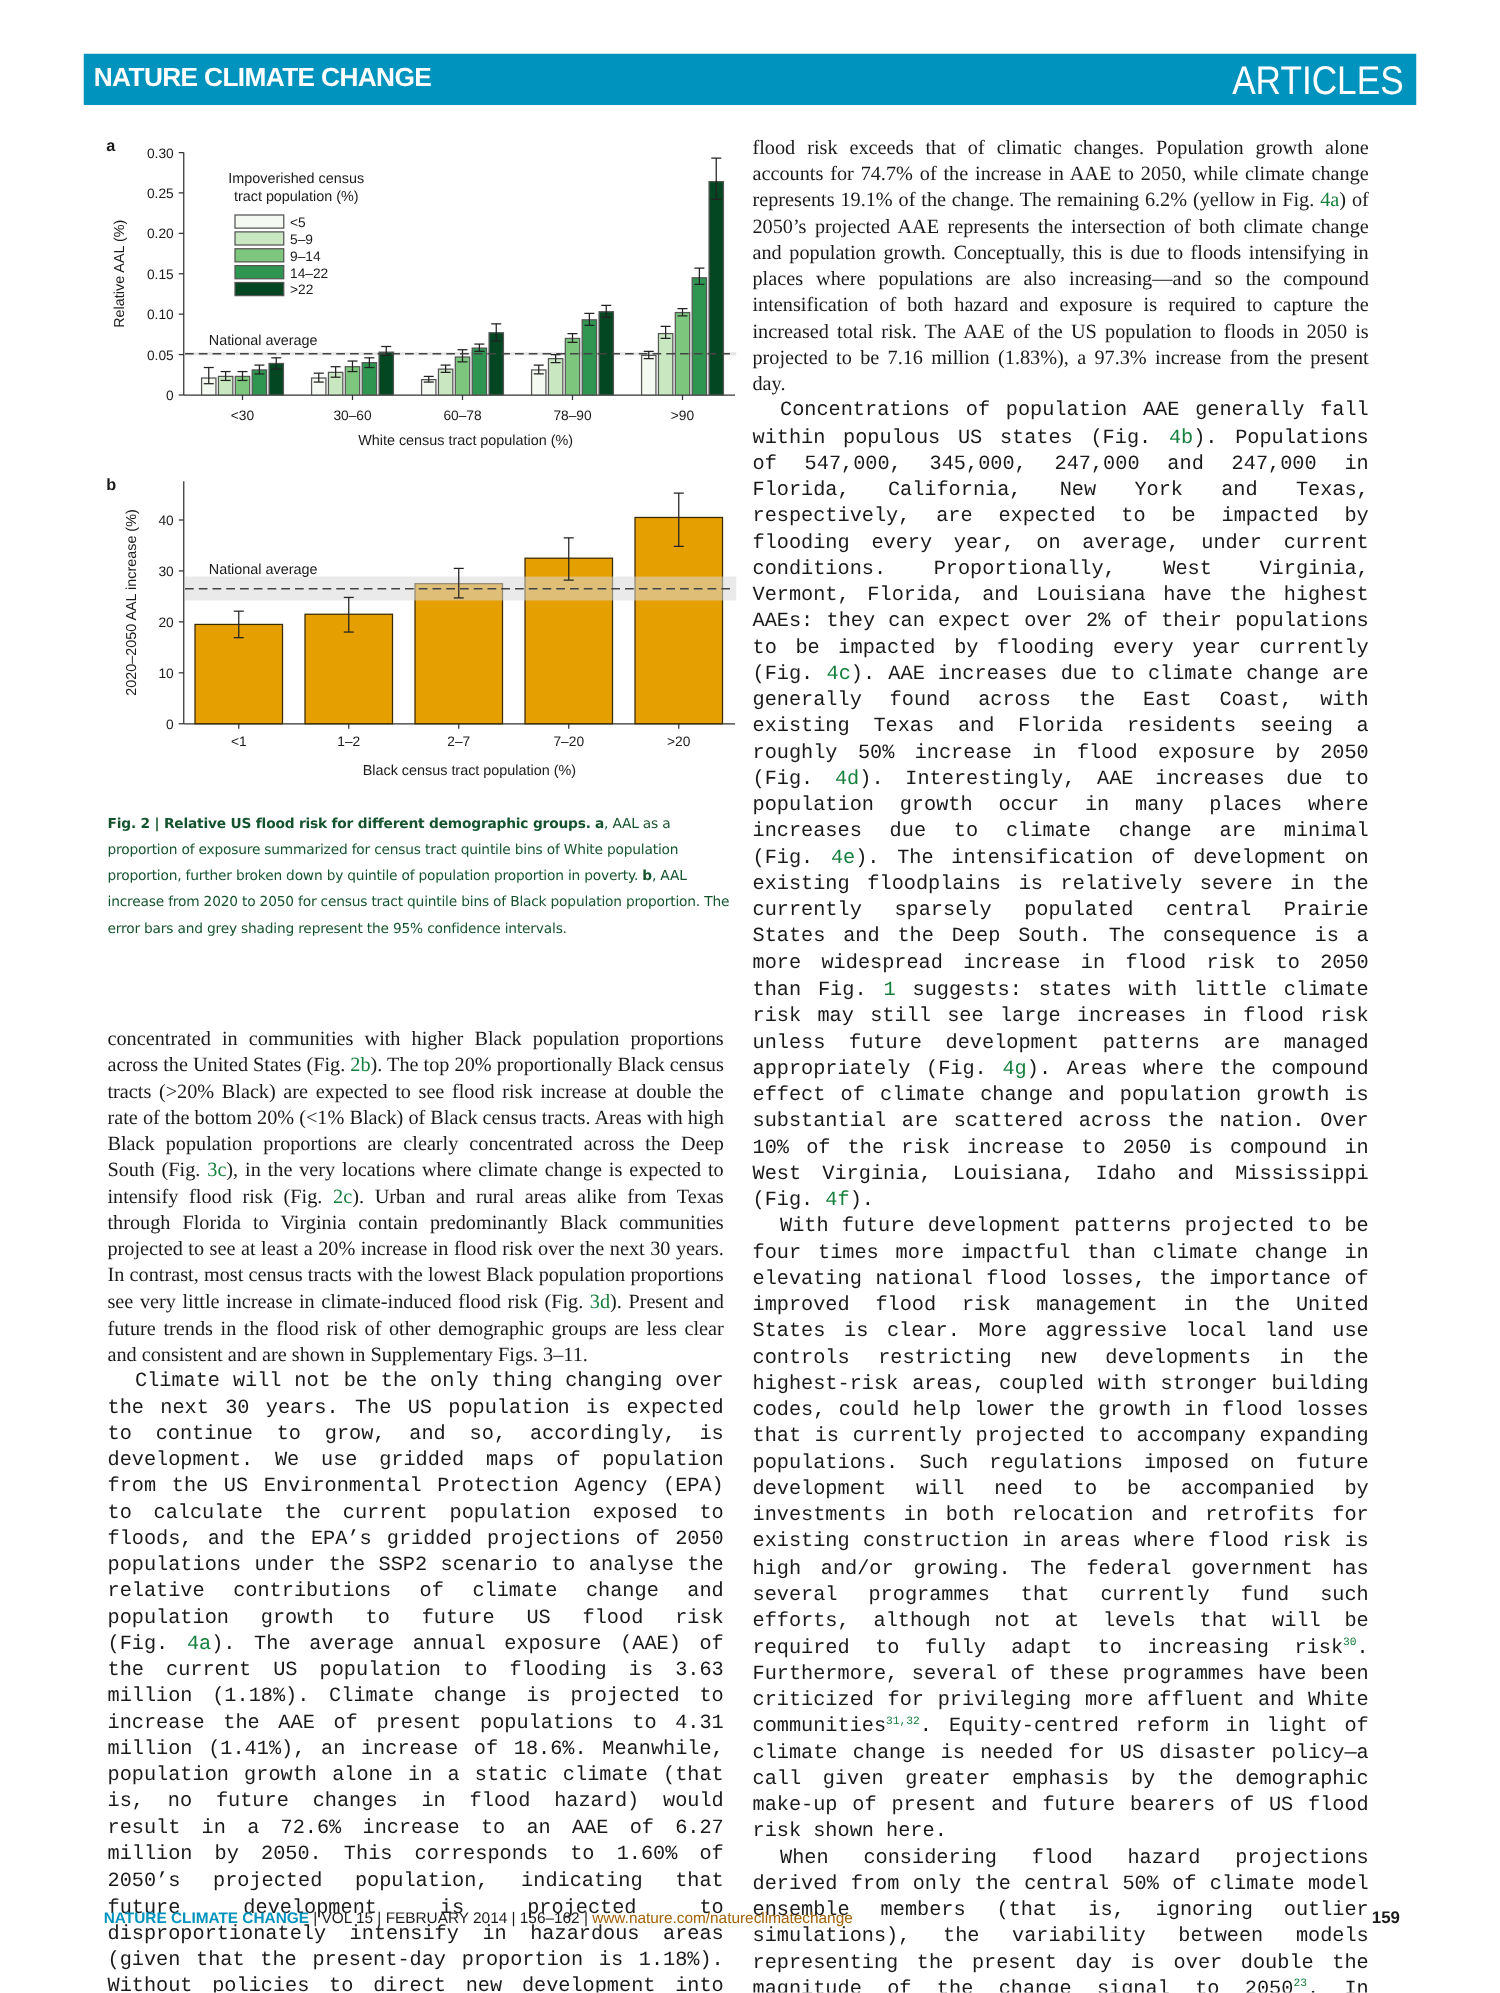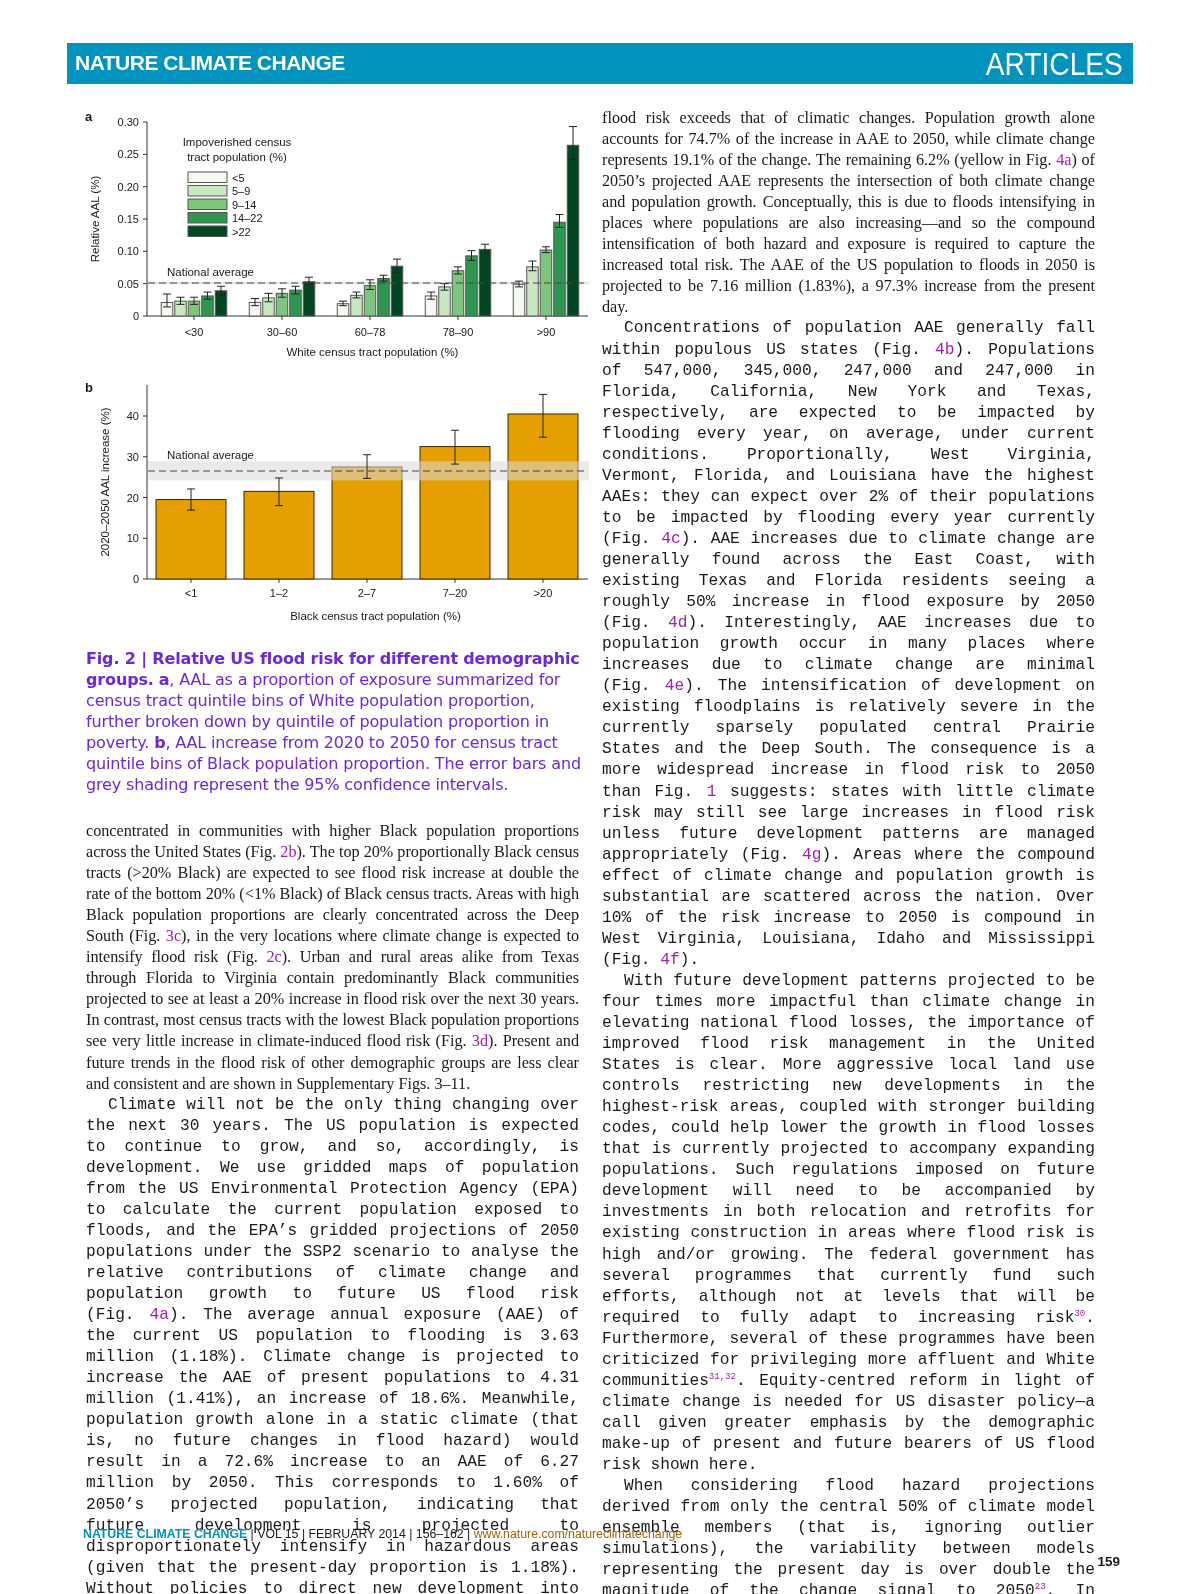--- a/index.html
+++ b/index.html
@@ -2,33 +2,33 @@
 <html><head>
 <meta charset="utf-8">
 <style>
   * { box-sizing: border-box; margin: 0; padding: 0; }
   body { width: 1200px; height: 1594px; background: #fff; position: relative; font-family: "Liberation Serif", serif; color: #1a1a1a; overflow: hidden; }
   .header-bar { position: absolute; left: 67px; top: 43px; width: 1066px; height: 41px; background: #0093bd; color: #fff; }
   .journal-name { position: absolute; left: 8px; top: 8px; font-family: "Liberation Sans", sans-serif; font-weight: bold; font-size: 21px; letter-spacing: -0.5px; }
   .section-name { position: absolute; right: 10px; top: 3px; font-family: "Liberation Sans", sans-serif; font-size: 32px; letter-spacing: 0px; font-weight: normal; transform: scaleX(0.88); transform-origin: right center; }
   .figure-area { position: absolute; left: 80px; top: 105px; width: 510px; height: 530px; }
   svg text { font-family: "Liberation Sans", sans-serif; fill: #1a1a1a; }
-  .caption { position: absolute; left: 86px; top: 648px; width: 500px; font-family: "DejaVu Sans", sans-serif; font-size: 16px; line-height: 21px; color: #6d28d9; letter-spacing: -0.15px; }
+  .caption { position: absolute; left: 86px; top: 648px; width: 500px; font-family: "DejaVu Sans", sans-serif; font-size: 11px; line-height: 21px; color: #14532d; letter-spacing: -0.15px; }
   .caption b { font-weight: bold; }
   .col { position: absolute; font-size: 16.2px; line-height: 21.05px; text-align: justify; color: #1a1a1a; }
   .col-left { left: 86px; top: 821px; width: 493px; }
   .col-right { left: 602px; top: 108px; width: 493px; }
   .col p { text-indent: 0; margin: 0; hyphens: none; }
   .col p.indent { text-indent: 22px; font-family: Liberation Mono, monospace; }
-  .ref { color: #a21caf; }
+  .ref { color: #15803d; }
   sup.ref { font-size: 9px; vertical-align: 6px; line-height: 0; }
   .footer { position: absolute; left: 83px; top: 1527px; font-family: "Liberation Sans", sans-serif; font-size: 12.3px; color: #1a1a1a; }
   .footer .fj { color: #0093bd; font-weight: bold; }
   .footer .url { color: #a16207; }
-  .page-num { position: absolute; right: 80px; top: 1526px; font-family: "Liberation Sans", sans-serif; font-weight: bold; font-size: 13.5px; margin-top: 28px; }
+  .page-num { position: absolute; right: 80px; top: 1526px; font-family: "Liberation Sans", sans-serif; font-weight: bold; font-size: 13.5px; }
 </style>
 </head>
 <body>
 
 <div class="header-bar">
   <span class="journal-name">NATURE CLIMATE CHANGE</span>
   <span class="section-name">ARTICLES</span>
 </div>
 
 <div class="figure-area">

